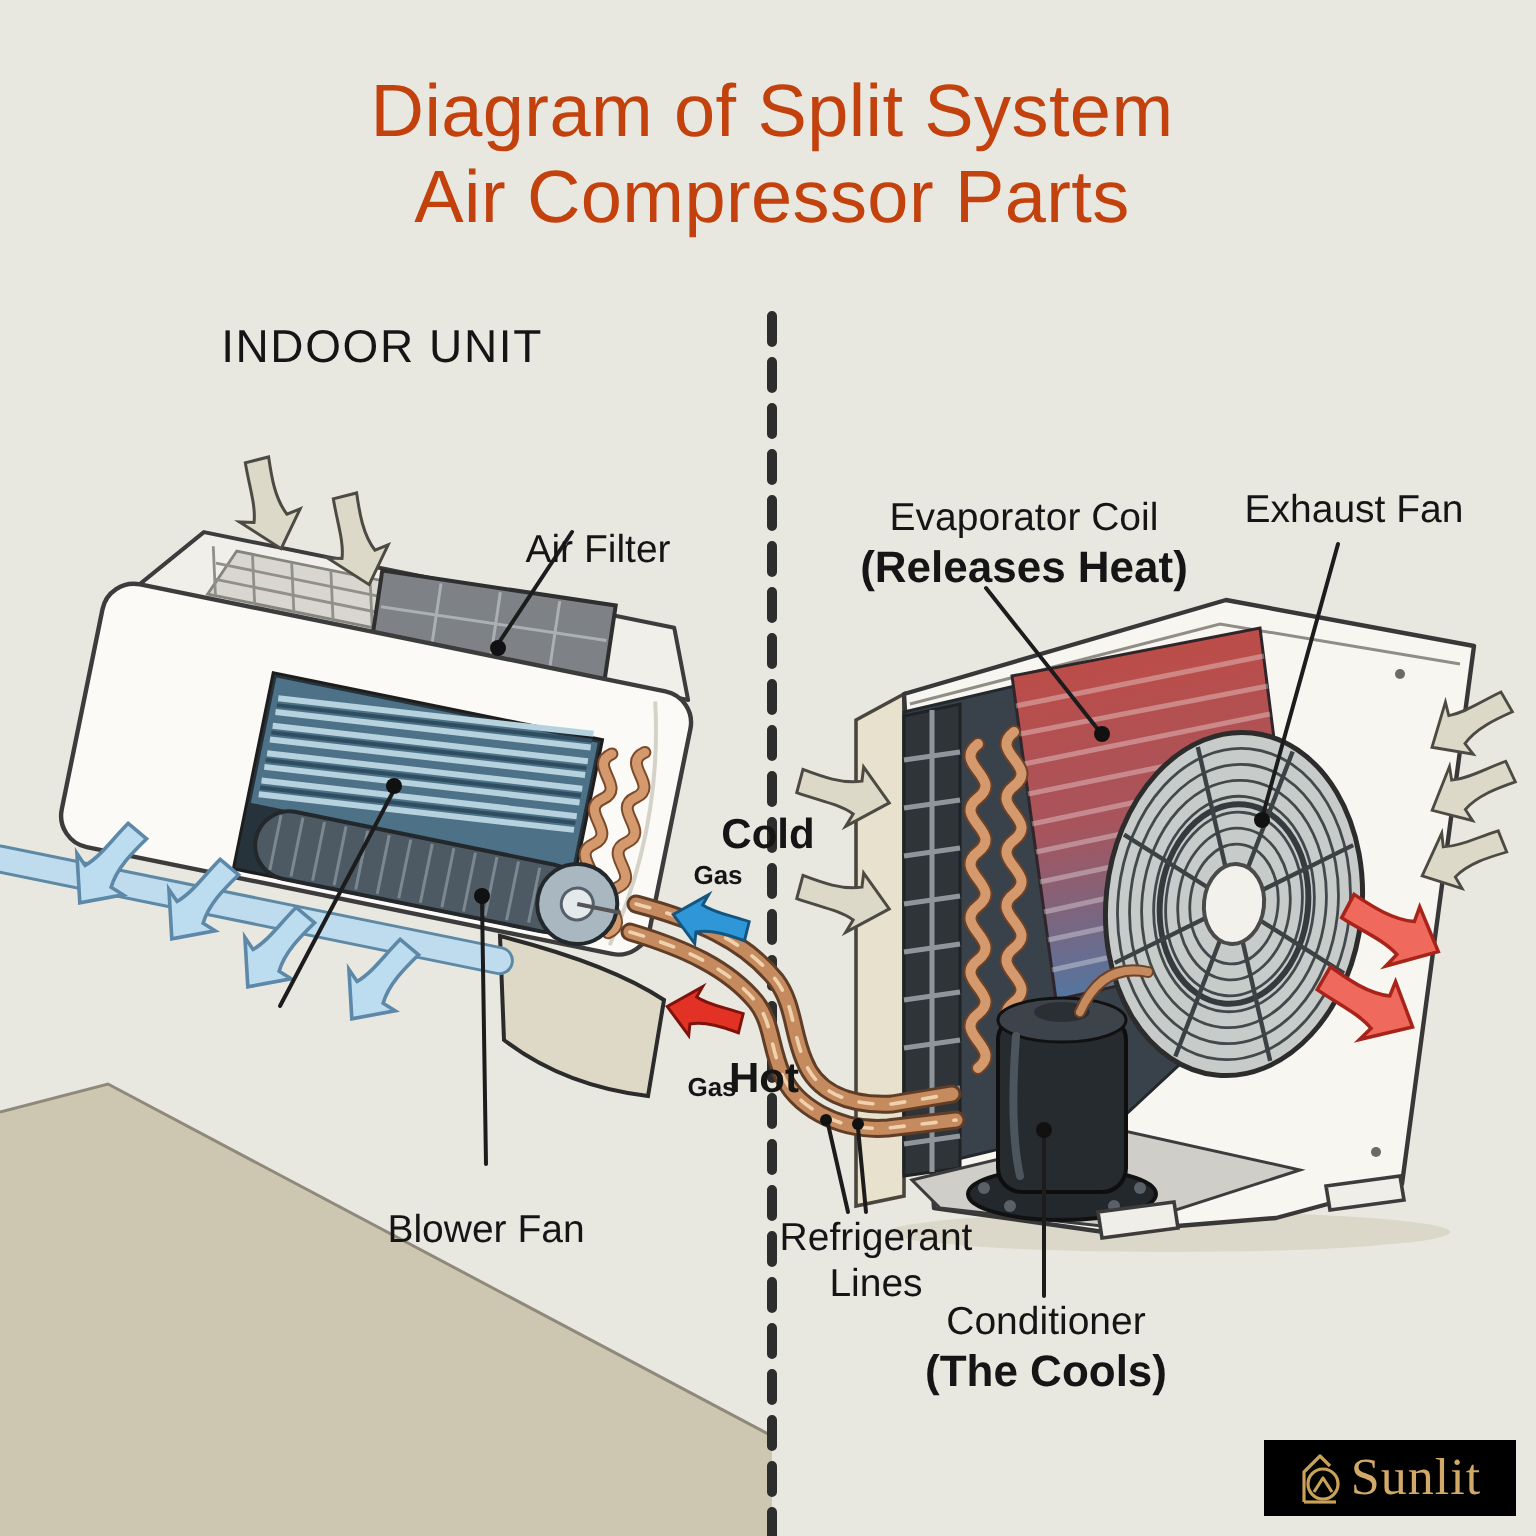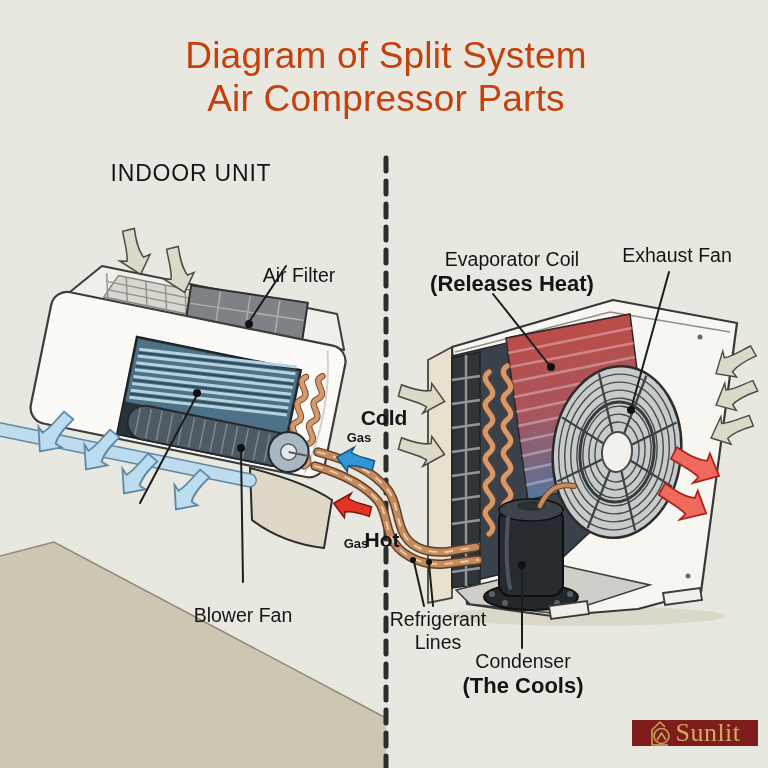--- a/index.html
+++ b/index.html
@@ -7,21 +7,21 @@
           font-family:"Liberation Sans",sans-serif;}
   .scene{position:absolute;left:0;top:0;}
   .lbl{position:absolute;color:#151515;text-align:center;transform:translateX(-50%);
        line-height:1.16;white-space:nowrap;}
   .title{font-size:37px;line-height:43px;color:#c2410c;letter-spacing:0.2px;}
   .hdr{font-size:23px;letter-spacing:0.8px;}
   .part{font-size:19.5px;}
   .note{font-size:22px;font-weight:bold;}
   .gasword{font-size:21px;font-weight:bold;margin-left:26px;}
   .gasunit{font-size:13px;font-weight:bold;}
-  .logo{position:absolute;left:632px;top:720px;width:126px;height:26px;background:#7f1d1d;
+  .logo{position:absolute;left:632px;top:720px;width:126px;height:38px;background:#000000;
         display:flex;align-items:center;justify-content:center;gap:4px;border-radius:0;}
   .logo-text{font-family:"Liberation Serif",serif;font-size:26px;color:#d3a967;letter-spacing:0.5px;}
 </style>
 </head>
 <body>
 
 <div class="canvas">
 
 <svg class="scene" width="768" height="768" viewBox="0 0 768 768">
   <defs>
@@ -294,21 +294,21 @@
 </div>
 
 <div class="lbl part" style="left:677px;top:244px;">Exhaust Fan</div>
 
 <div class="lbl" style="left:438px;top:608px;">
   <span class="part" style="display:block">Refrigerant</span>
   <span class="part" style="display:block">Lines</span>
 </div>
 
 <div class="lbl" style="left:523px;top:650px;">
-  <span class="part" style="display:block">Condenser</span>
+  <span class="part" style="display:block">Conditioner</span>
   <span class="note" style="display:block">(The Cools)</span>
 </div>
 
 <div class="logo">
   <svg width="22" height="27" viewBox="0 0 22 27">
     <g fill="none" stroke="#c9a158" stroke-width="1.6" stroke-linejoin="round">
       <path d="M3,25 L3,10 L11,2 L16,7"></path>
       <circle cx="12.5" cy="16" r="7.5"></circle>
       <path d="M8,20 L12.5,13 L17,20"></path>
       <path d="M3,25 L19,25"></path>

